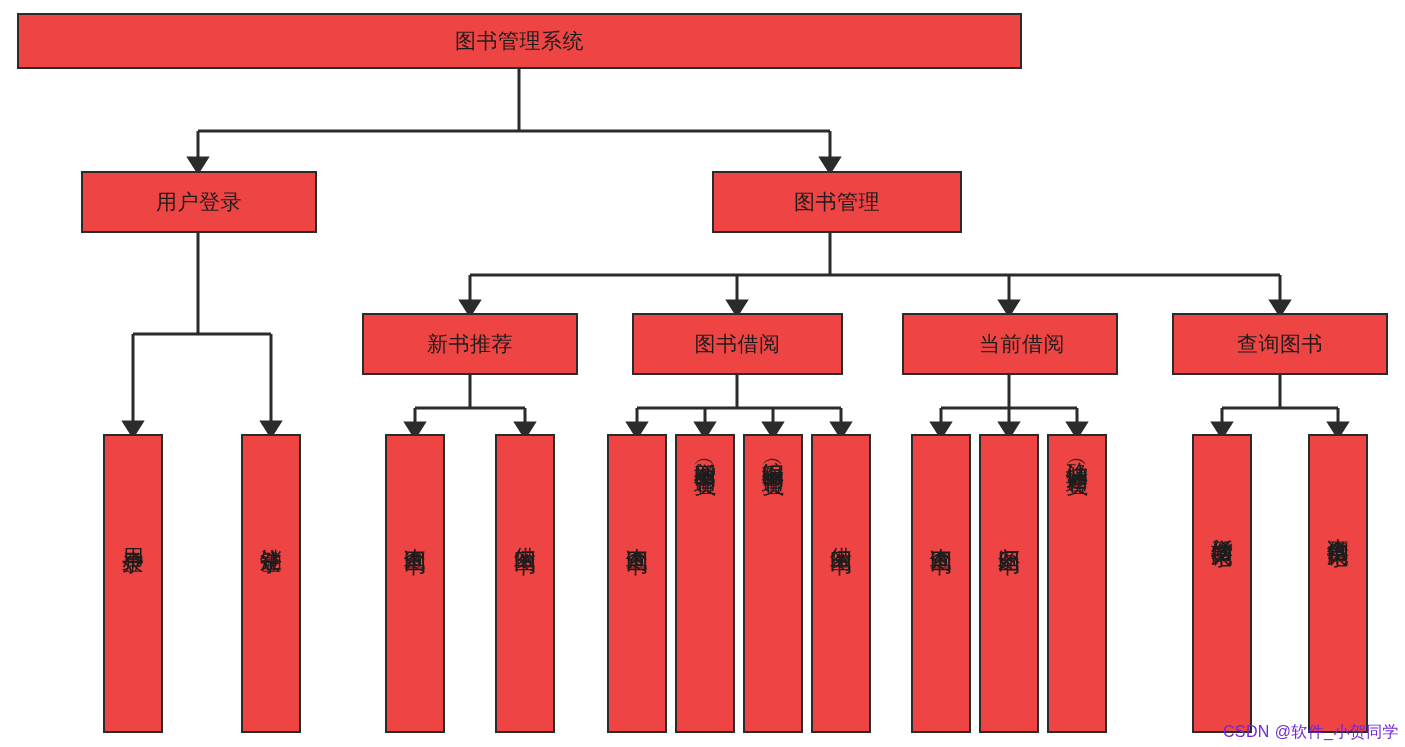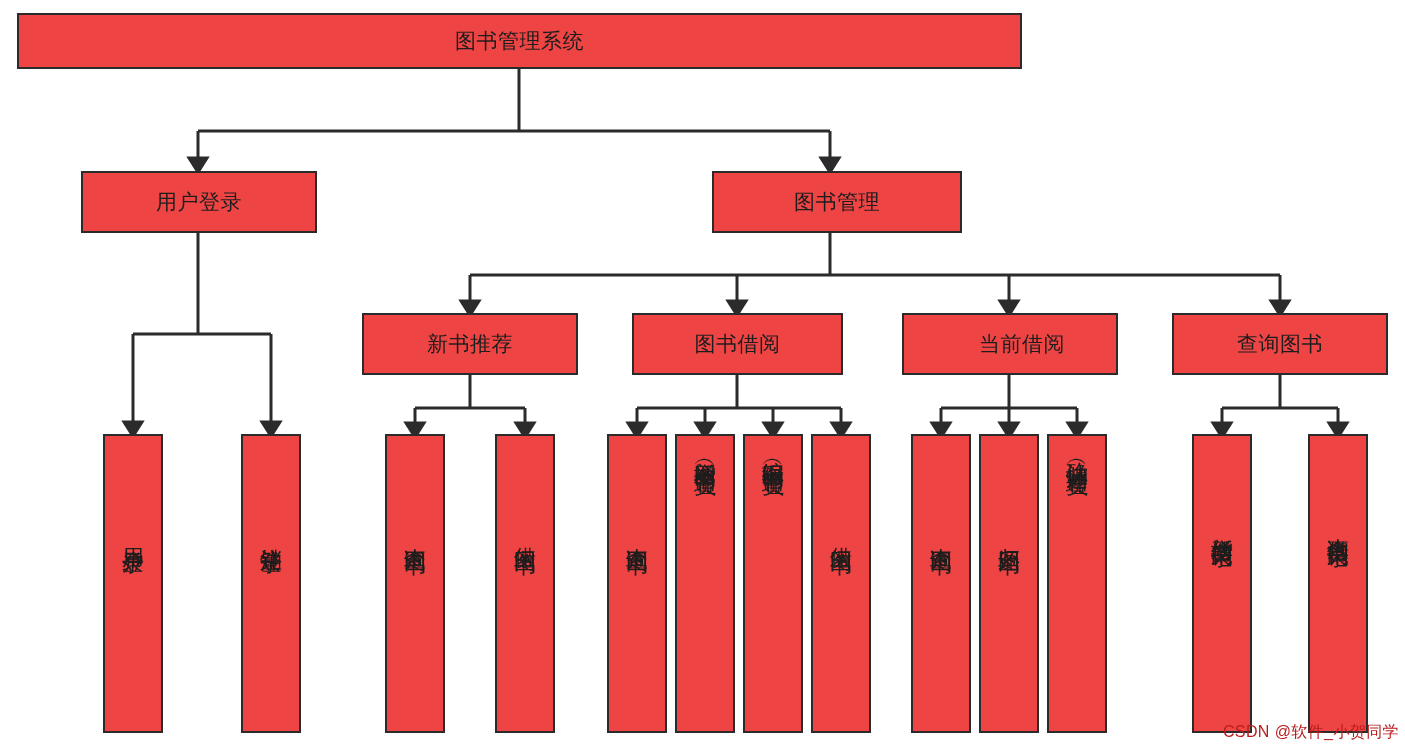--- a/index.html
+++ b/index.html
@@ -66,21 +66,21 @@
     margin-top: 88px;
   }
   .node.vertical.topalign .node-label {
     margin-top: 2px;
   }
   .watermark {
     position: absolute;
     right: 6px;
     bottom: 4px;
     font-size: 16px;
-    color: #b91c1c;
+    color: #6d28d9;
     white-space: nowrap;
     letter-spacing: 0.4px;
   }
 </style>
 </head>
 <body>
 
 <div id="diagram-root">
 
   <svg class="connectors" viewBox="0 0 1405 747" xmlns="http://www.w3.org/2000/svg">

